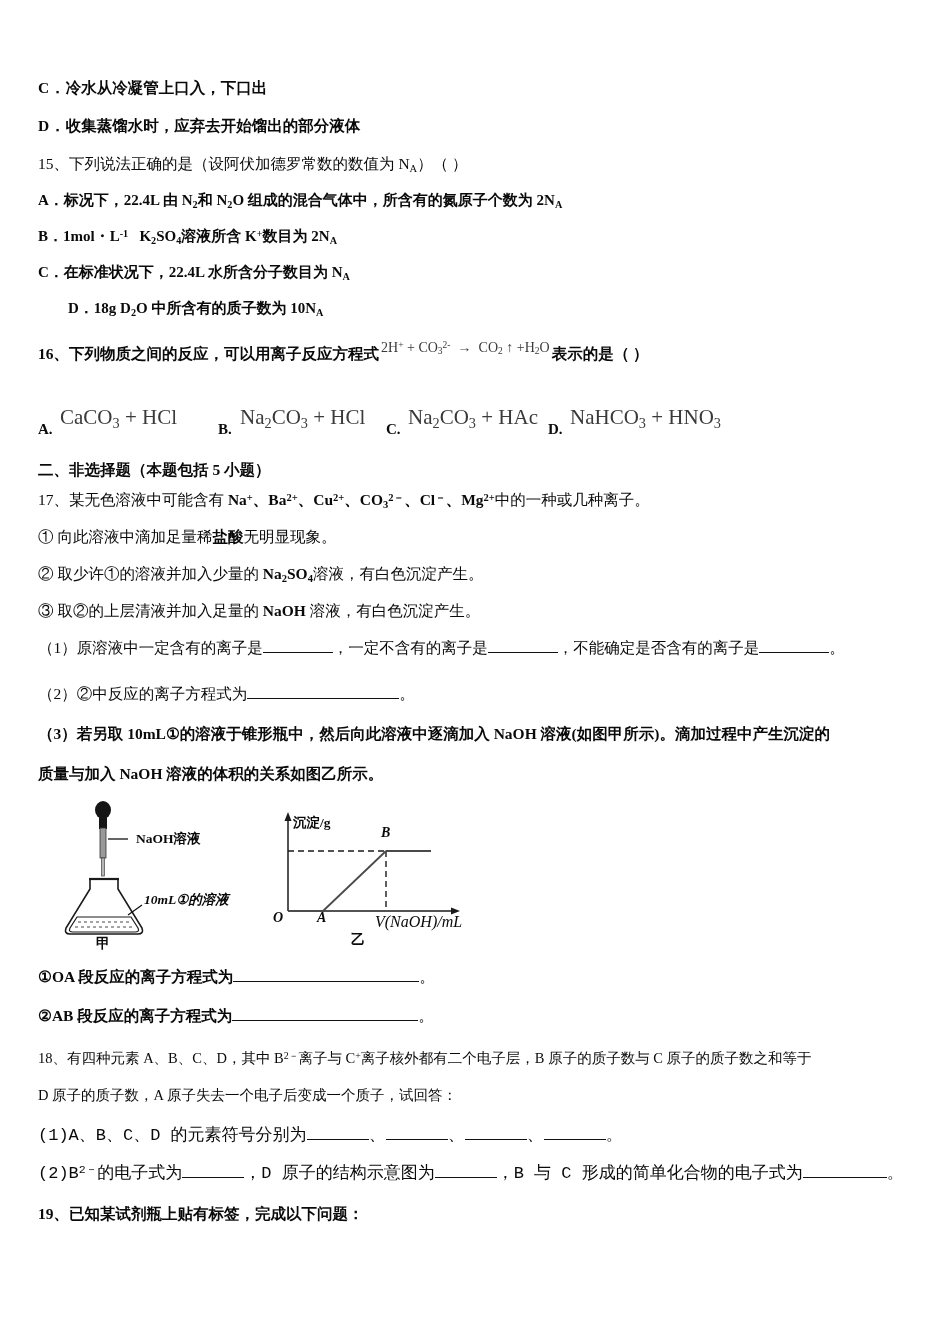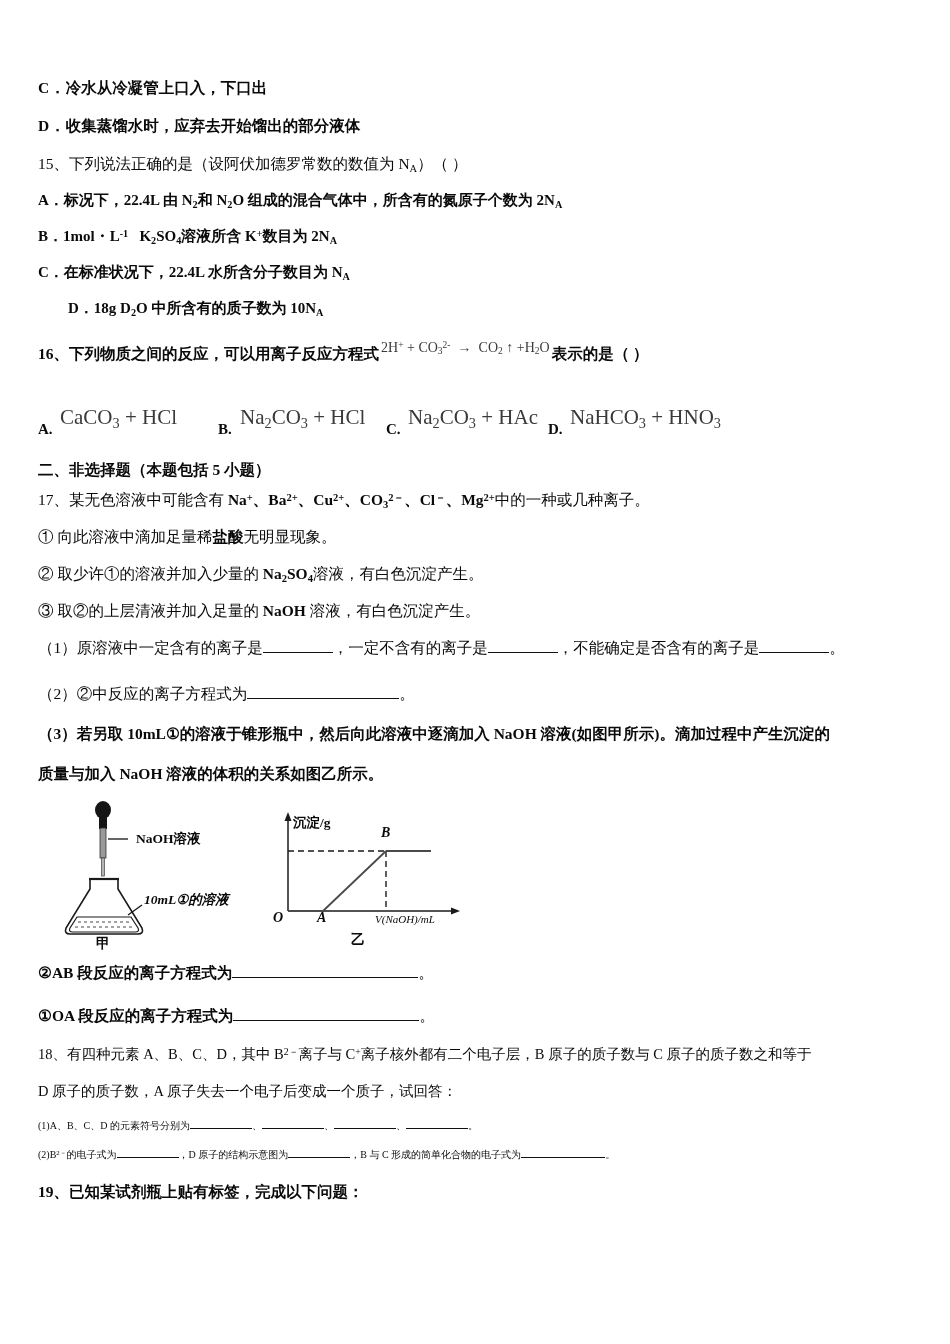--- a/index.html
+++ b/index.html
@@ -124,21 +124,21 @@
     height: 150px;
   }
   .fig-caption {
     position: absolute;
     font-size: 14px;
     font-weight: bold;
     font-family: "Liberation Serif", serif;
   }
 
   .q18line { font-size: 14.5px; margin-bottom: 18px; }
-  .q18sub { font-size: 10px; margin-bottom: 15px; }
+  .q18sub { font-size: 17px; margin-bottom: 15px; font-family: Liberation Mono, monospace; }
   .q19line { font-size: 15.5px; font-weight: bold; margin-top: 20px;}
 </style>
 </head>
 <body>
 
 <div class="page">
   <div class="content">
 
     <div class="opt">
       <span class="lbl">C．</span><span>冷水从冷凝管上口入，下口出</span>
@@ -250,34 +250,34 @@
           <polygon points="207,110 198,106.5 198,113.5" fill="#1a1a1a"></polygon>
 
           <line x1="35" y1="50" x2="133" y2="50" stroke="#1a1a1a" stroke-width="1.4" stroke-dasharray="6,4"></line>
           <line x1="133" y1="50" x2="133" y2="110" stroke="#1a1a1a" stroke-width="1.4" stroke-dasharray="6,4"></line>
 
           <polyline points="35,110 70,110" fill="none" stroke="#4a4a4a" stroke-width="1.6"></polyline>
           <polyline points="70,110 133,50" fill="none" stroke="#4a4a4a" stroke-width="1.8"></polyline>
           <polyline points="133,50 178,50" fill="none" stroke="#4a4a4a" stroke-width="1.8"></polyline>
         </svg>
         <div style="position:absolute;left:40px;top:13px;font-size:13.5px;font-weight:bold;font-family:'Liberation Serif',serif;">沉淀/g</div>
-        <div style="position:absolute;left:122px;top:112px;font-size:11px;font-style:italic;font-family:'Liberation Serif',serif;">V(NaOH)/mL</div>
+        <div style="position:absolute;left:122px;top:112px;font-size:16px;font-style:italic;font-family:'Liberation Serif',serif;">V(NaOH)/mL</div>
         <div style="position:absolute;left:20px;top:109px;font-size:14px;font-weight:bold;font-style:italic;font-family:'Liberation Serif',serif;">O</div>
         <div style="position:absolute;left:64px;top:109px;font-size:14px;font-weight:bold;font-style:italic;font-family:'Liberation Serif',serif;">A</div>
         <div style="position:absolute;left:128px;top:24px;font-size:14px;font-weight:bold;font-style:italic;font-family:'Liberation Serif',serif;">B</div>
         <div class="fig-caption" style="left:98px;top:130px;">乙</div>
       </div>
     </div>
 
+    <div class="q" style="margin-bottom:18px;margin-top:14px;">
+      <b>①OA 段反应的离子方程式为</b><span class="blank b170"></span><span>。</span>
+    </div>
     <div class="q" style="margin-bottom:22px;">
       <b>②AB 段反应的离子方程式为</b><span class="blank b170"></span><span>。</span>
     </div>
-    <div class="q" style="margin-bottom:18px;margin-top:14px;">
-      <b>①OA 段反应的离子方程式为</b><span class="blank b170"></span><span>。</span>
-    </div>
 
     <div class="q18line">
       18、有四种元素 A、B、C、D，其中 B<sup>2－</sup>离子与 C<sup>+</sup>离子核外都有二个电子层，B 原子的质子数与 C 原子的质子数之和等于
     </div>
     <div class="q18line">D 原子的质子数，A 原子失去一个电子后变成一个质子，试回答：</div>
 
     <div class="q18sub">
       <span>(1)A、B、C、D 的元素符号分别为</span><span class="blank b60"></span><span>、</span><span class="blank b60"></span><span>、</span><span class="blank b60"></span><span>、</span><span class="blank b60"></span><span>。</span>
     </div>
 

